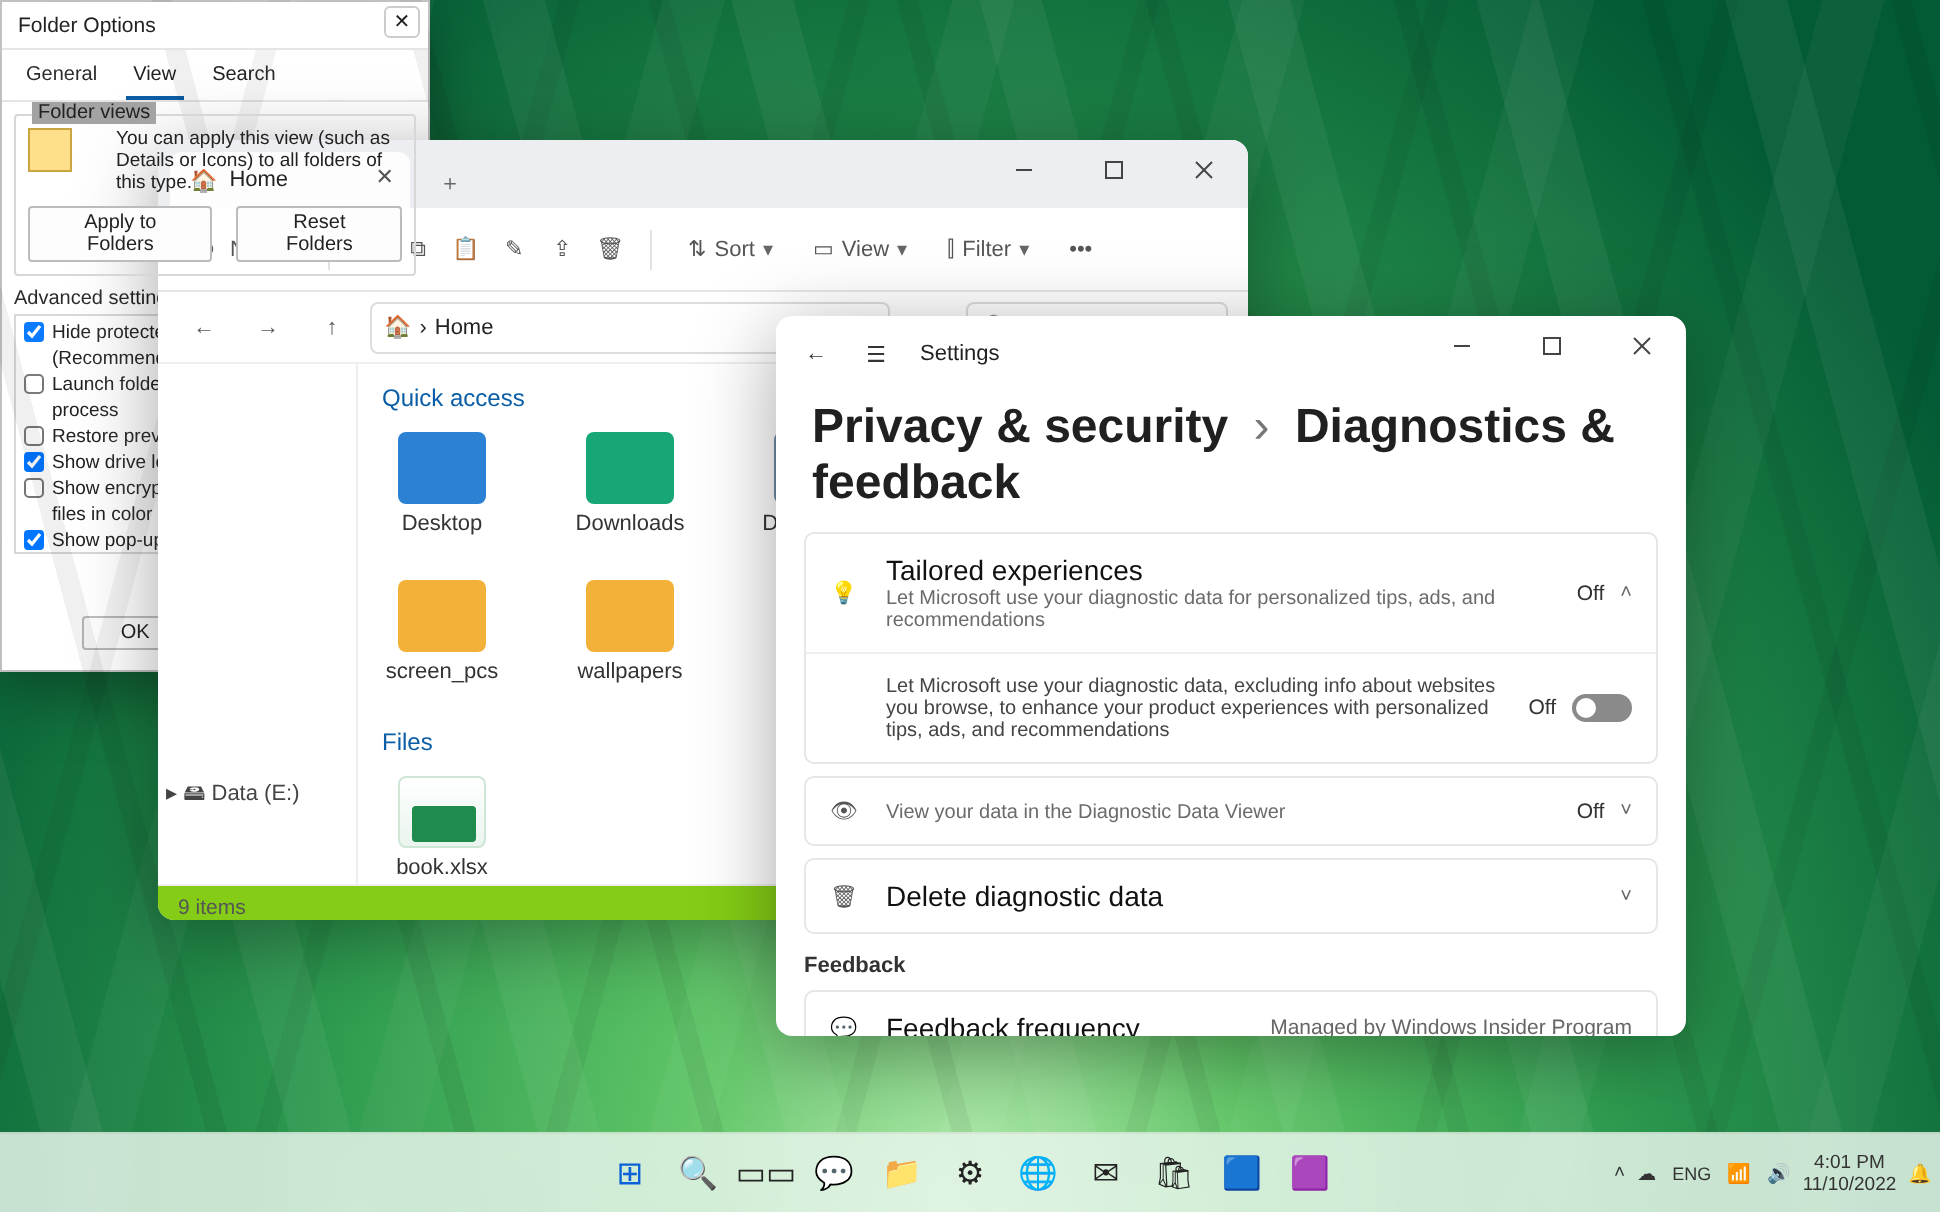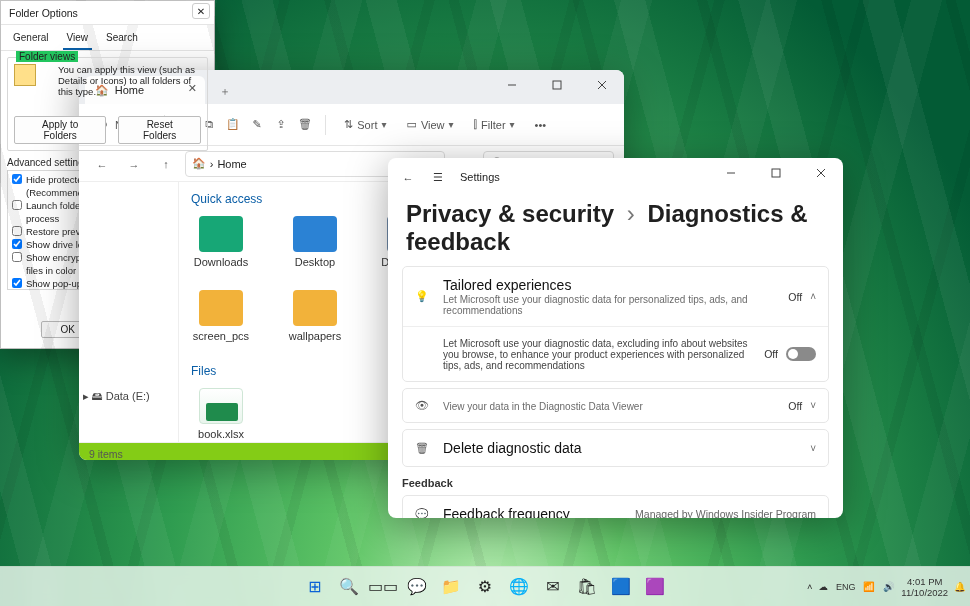--- a/index.html
+++ b/index.html
@@ -36,21 +36,21 @@
 .fitem .ic{width:44px;height:36px;margin:0 auto 4px;border-radius:4px}
 #exp-status{height:22px;border-top:1px solid #eee;padding:0 10px;display:flex;align-items:center;font-size:10.5px;color:#555;background:#84cc16}
 
 #fopts{left:47px;top:150px;width:215px;background:#fff;border:1px solid #bfbfbf;box-shadow:0 10px 30px rgba(0,0,0,.35);font-size:10px;color:#222}
 #fopts-title{height:24px;display:flex;align-items:center;padding:0 8px;background:#fff;border-bottom:1px solid #e5e5e5;font-size:10.5px;position:relative}
 #fopts-title .x{position:absolute;right:4px;top:2px;width:18px;height:16px;display:flex;align-items:center;justify-content:center;border:1px solid #ccc;border-radius:3px;font-size:10px}
 #fopts-tabs{display:flex;gap:10px;padding:4px 8px 0;font-size:10px;border-bottom:1px solid #e4e4e4}
 #fopts-tabs span{padding:3px 4px 5px}
 #fopts-tabs .sel{border-bottom:2px solid #0a5ea6}
 .group{border:1px solid #d7d7d7;margin:6px;padding:6px;border-radius:2px;position:relative}
-.group>.gl{position:absolute;top:-7px;left:8px;background:#22c55e;padding:0 3px;font-size:10px}
+.group>.gl{position:absolute;top:-7px;left:8px;background:#a3a3a3;padding:0 3px;font-size:10px}
 .wbtn{display:inline-block;border:1px solid #bcbcbc;background:#fdfdfd;padding:2px 10px;font-size:10px;border-radius:2px}
 #advlist{height:120px;overflow:auto;border:1px solid #d7d7d7;margin:0 6px;padding:2px 4px;font-size:9.5px;line-height:13px}
 #advlist label{display:flex;align-items:flex-start;gap:4px}
 #advlist input{width:10px;height:10px;margin-top:1px}
 #fopts-bot{display:flex;justify-content:flex-end;gap:6px;padding:8px 8px 10px}
 
 #settings{left:388px;top:158px;width:455px;height:360px;display:flex;flex-direction:column}
 #set-hdr{height:38px;display:flex;align-items:center;gap:14px;padding:0 12px;position:relative}
 #set-hdr .ico{width:16px;height:16px;display:flex;align-items:center;justify-content:center;color:#333}
 #set-crumb{padding:4px 18px 10px;font-size:24px;font-weight:600;color:#202020}
@@ -157,22 +157,22 @@
     </div>
   </div>
 
   <div id="exp-body">
     <div id="exp-side">
       <div style="margin-top:200px;color:#444">▸ 🖴 <span>Data (E:)</span></div>
     </div>
     <div id="exp-main">
       <div class="qa">Quick access</div>
       <div class="frow" id="frow1">
+          <div class="fitem"><div class="ic" style="background:#2b82d4;"></div><span>Desktop</span></div>
           <div class="fitem"><div class="ic" style="background:#17a776;"></div><span>Downloads</span></div>
-          <div class="fitem"><div class="ic" style="background:#2b82d4;"></div><span>Desktop</span></div>
           <div class="fitem"><div class="ic" style="background:#6f8aa8;"></div><span>Documents</span></div>
         </div>
       <div class="frow" id="frow2">
           <div class="fitem"><div class="ic" style="background:#f2b23a;"></div><span>screen_pcs</span></div>
           <div class="fitem"><div class="ic" style="background:#f2b23a;"></div><span>wallpapers</span></div>
         </div>
       <div class="qa" style="margin-top:4px">Files</div>
       <div class="frow">
         <div class="fitem">
           <div class="ic" style="background:linear-gradient(#fff,#e9f5ed);border:1px solid #cfe6d6;position:relative">
@@ -199,21 +199,21 @@
     <span class="sel">View</span>
     <span>Search</span>
   </div>
 
   <div class="group">
     <span class="gl">Folder views</span>
     <div style="display:flex;gap:22px">
       <div style="width:22px;height:22px;background:#ffe08a;border:1px solid #c9a642"></div>
       <div style="flex:1;font-size:9.5px">You can apply this view (such as Details or Icons) to all folders of this type.</div>
     </div>
-    <div style="text-align:center;margin-top:19px;display:flex;gap:12px;justify-content:center">
+    <div style="text-align:center;margin-top:6px;display:flex;gap:12px;justify-content:center">
       <span class="wbtn">Apply to Folders</span>
       <span class="wbtn">Reset Folders</span>
     </div>
   </div>
 
   <div style="margin:6px 6px 2px;font-size:10px">Advanced settings:</div>
   <div id="advlist">
       <label>
         <input type="checkbox" checked="" style="">
         <span>Hide protected operating system files (Recommended)</span>

